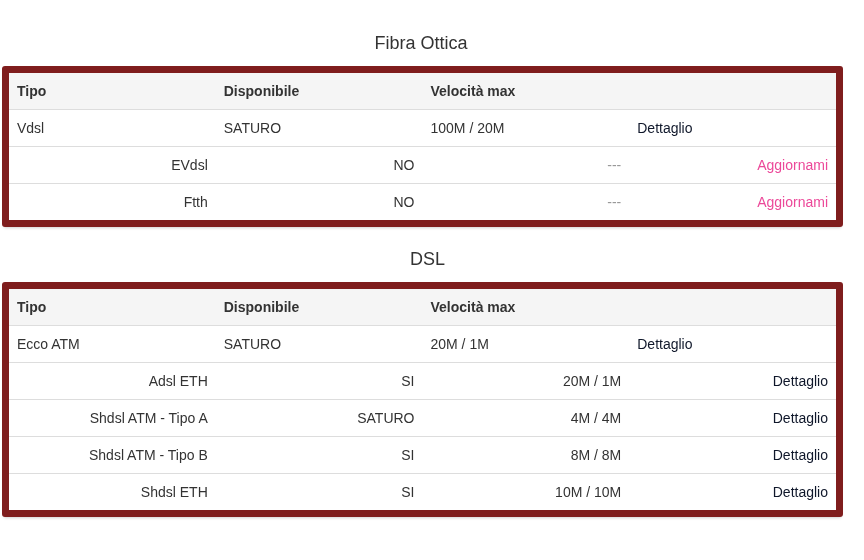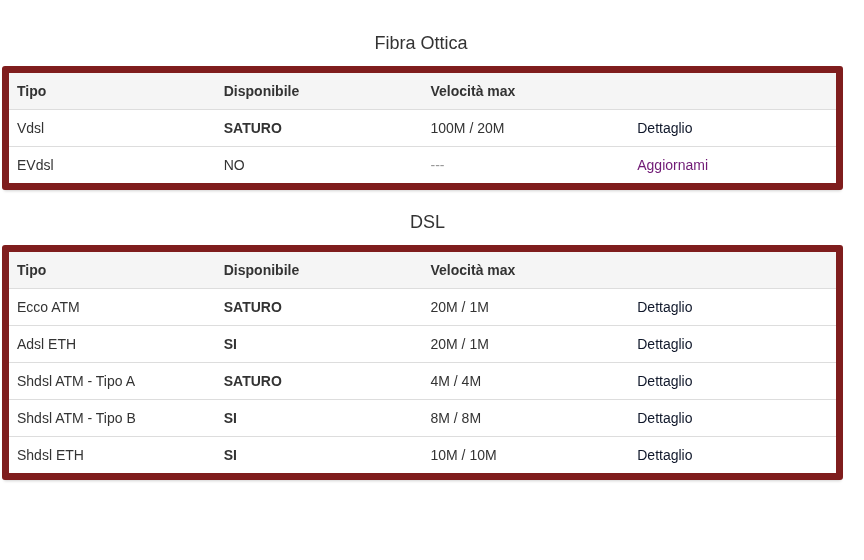--- a/index.html
+++ b/index.html
@@ -58,29 +58,30 @@
     overflow: hidden;
   }
   thead th {
     background: #f5f5f5;
     font-weight: 700;
     color: #333333;
     border-bottom: 1px solid #dddddd;
   }
   tbody tr + tr td {
     border-top: 1px solid #dddddd;
+    text-align: right;
   }
-  td.b { font-weight: 700; margin-left: 27px; }
+  td.b { font-weight: 400; margin-left: 27px; }
   td.muted { color: #999999; }
   a.lnk {
     color: #0f172a;
     text-decoration: none;
     cursor: pointer;
   }
-  a.lnk.green { color: #701a75; }
+  a.lnk.green { color: #ec4899; }
 </style>
 </head>
 <body>
 
 <div class="content">
 
 
   <h2 class="section-heading h-gap-1">Fibra Ottica</h2>
 
   <div class="tbl-wrap">
@@ -95,20 +96,26 @@
       </thead>
       <tbody>
         <tr>
           <td>Vdsl</td>
           <td class="b">SATURO</td>
           <td>100M / 20M</td>
           <td><a class="lnk">Dettaglio</a></td>
         </tr>
         <tr>
           <td>EVdsl</td>
+          <td>NO</td>
+          <td class="muted">---</td>
+          <td><a class="lnk green">Aggiornami</a></td>
+        </tr>
+        <tr>
+          <td>Ftth</td>
           <td>NO</td>
           <td class="muted">---</td>
           <td><a class="lnk green">Aggiornami</a></td>
         </tr>
       </tbody>
     </table>
   </div>
 
   <h2 class="section-heading h-gap-2">DSL</h2>
 

